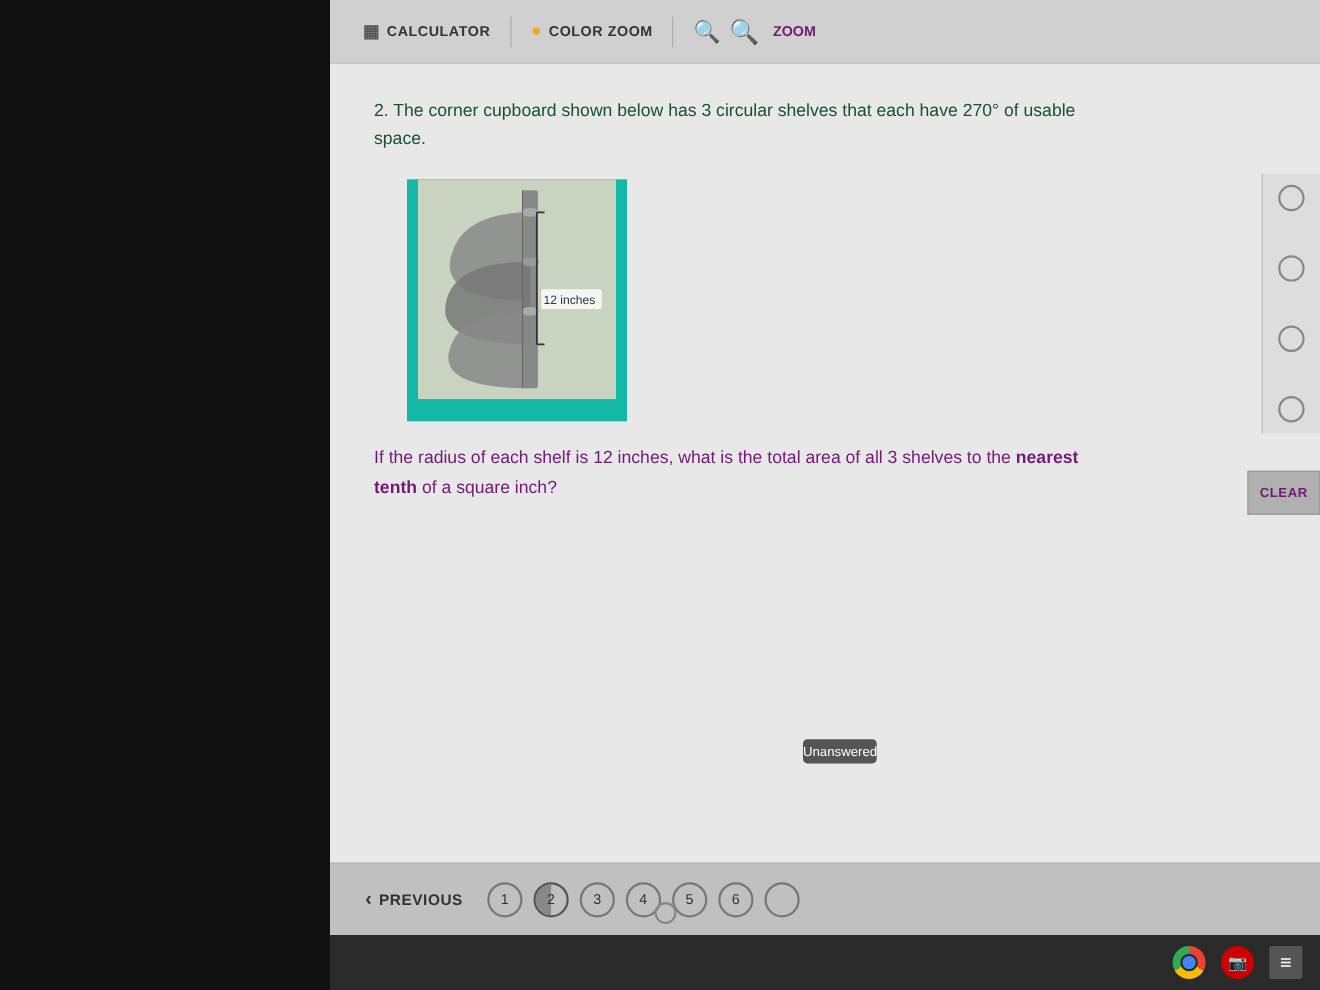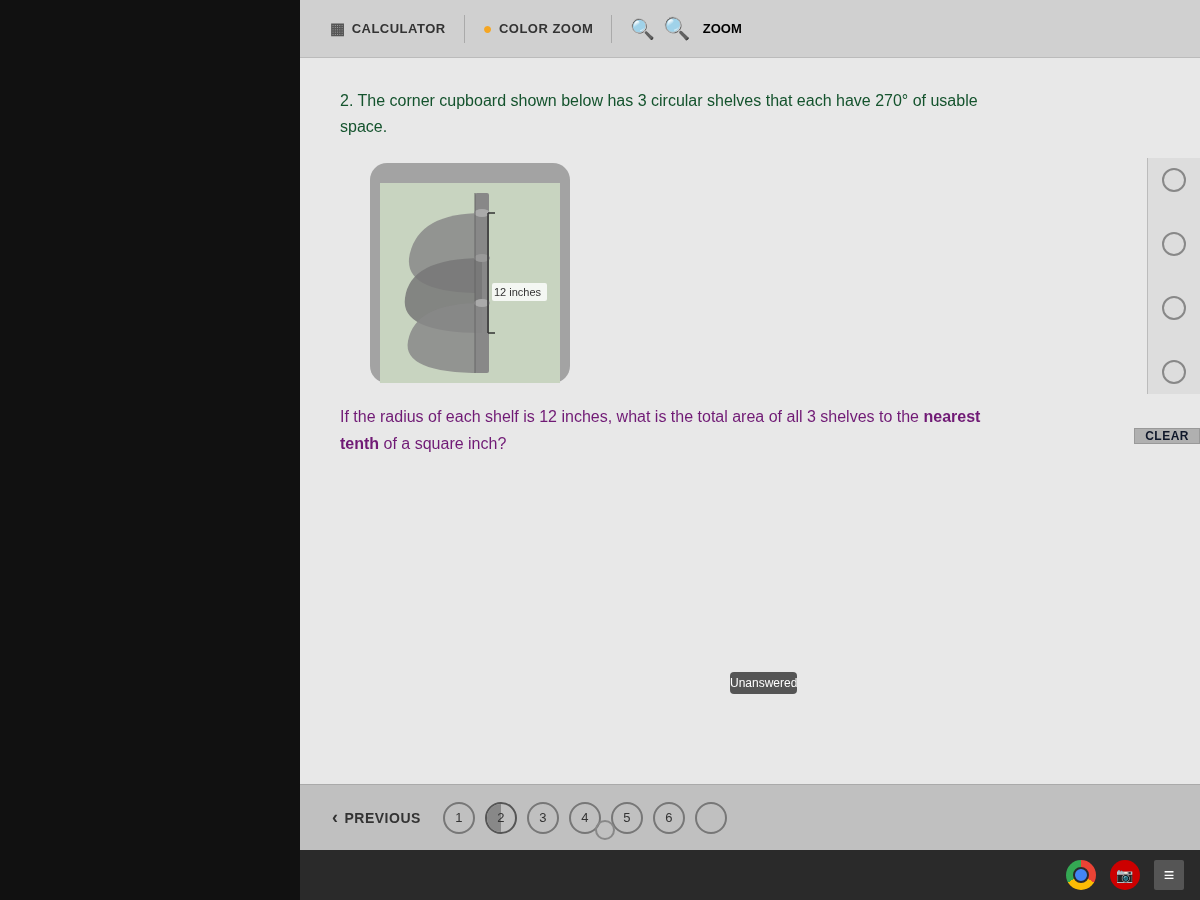--- a/index.html
+++ b/index.html
@@ -100,25 +100,24 @@
       max-width: 680px;
       margin-bottom: 24px;
     }
 
     
     .cupboard-illustration {
       width: 200px;
       height: 220px;
       margin: 10px 0 20px 30px;
       position: relative;
-      background: #a3a3a3;
-      display: flex;
-      align-items: flex-end;
-      justify-content: center;
-      border-radius: 17px;
+      background: #14b8a6;
+      display: flex;
+      align-items: flex-start;
+      justify-content: center;
     }
 
     .cupboard-svg {
       width: 180px;
       height: 200px;
     }
 
     .follow-up-text {
       font-size: 16px;
       color: #701a75;
@@ -151,24 +150,24 @@
       align-items: center;
       justify-content: center;
     }
 
     .clear-btn {
       position: absolute;
       right: 0;
       top: 370px;
       background: #b0b0b0;
       border: 1px solid #999;
-      padding: 0 10px;
+      padding: 12px 10px;
       font-size: 12px;
       font-weight: bold;
-      color: #0f172a;
+      color: #701a75;
       cursor: pointer;
       letter-spacing: 0.5px;
     }
 
     
     .bottom-bar {
       background: #c0c0c0;
       border-top: 1px solid #aaa;
       padding: 12px 20px;
       display: flex;
@@ -321,21 +320,21 @@
       </div>
       <div class="toolbar-divider"></div>
       <div class="toolbar-item">
         <span class="toolbar-icon" style="color:#f5a623;">●</span>
         <span>COLOR ZOOM</span>
       </div>
       <div class="toolbar-divider"></div>
       <div class="zoom-section">
         <span class="zoom-icon" style="font-size:20px;">🔍</span>
         <span class="zoom-icon" style="font-size:22px;">🔍</span>
-        <span style="font-weight:bold;font-size:13px;color:#000000;margin-left:4px;">ZOOM</span>
+        <span style="font-weight:bold;font-size:13px;color:#701a75;margin-left:4px;">ZOOM</span>
       </div>
     </div>
 
     <div class="question-area">
 
       <div class="question-text">
         <span>2. </span>
         <span>The corner cupboard shown below has 3 circular shelves that each have 270° of usable space.</span>
       </div>
 

